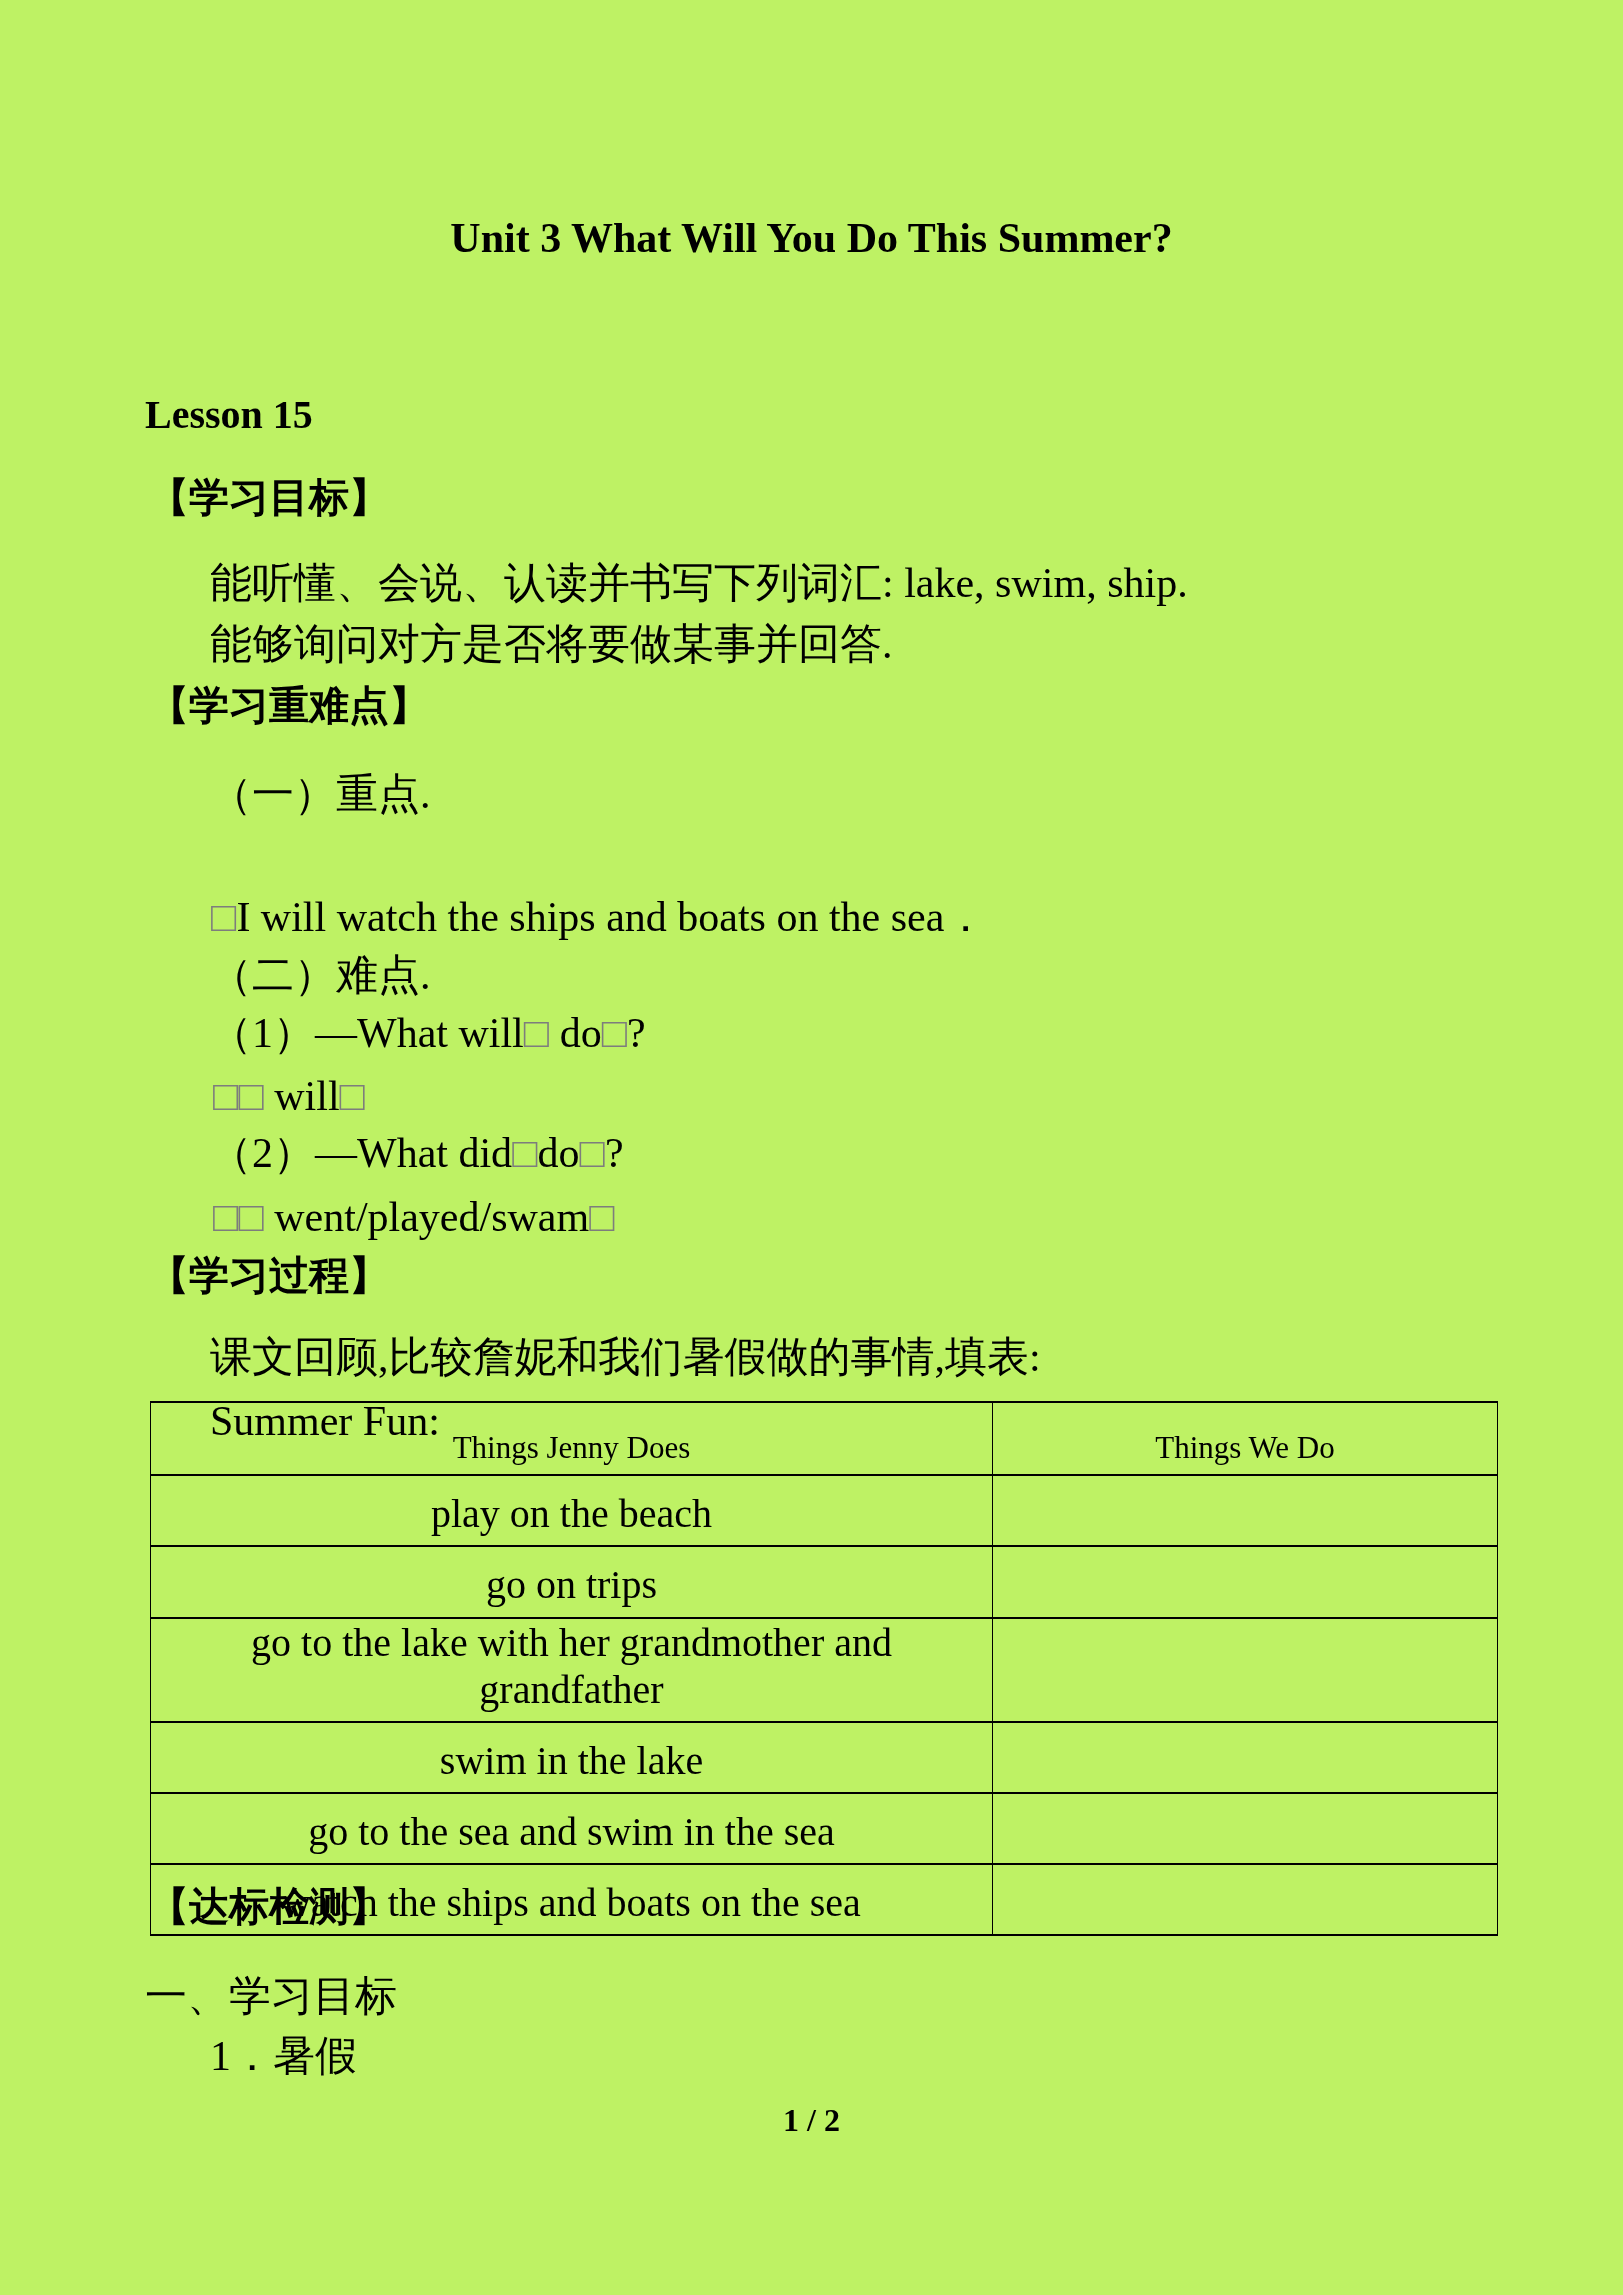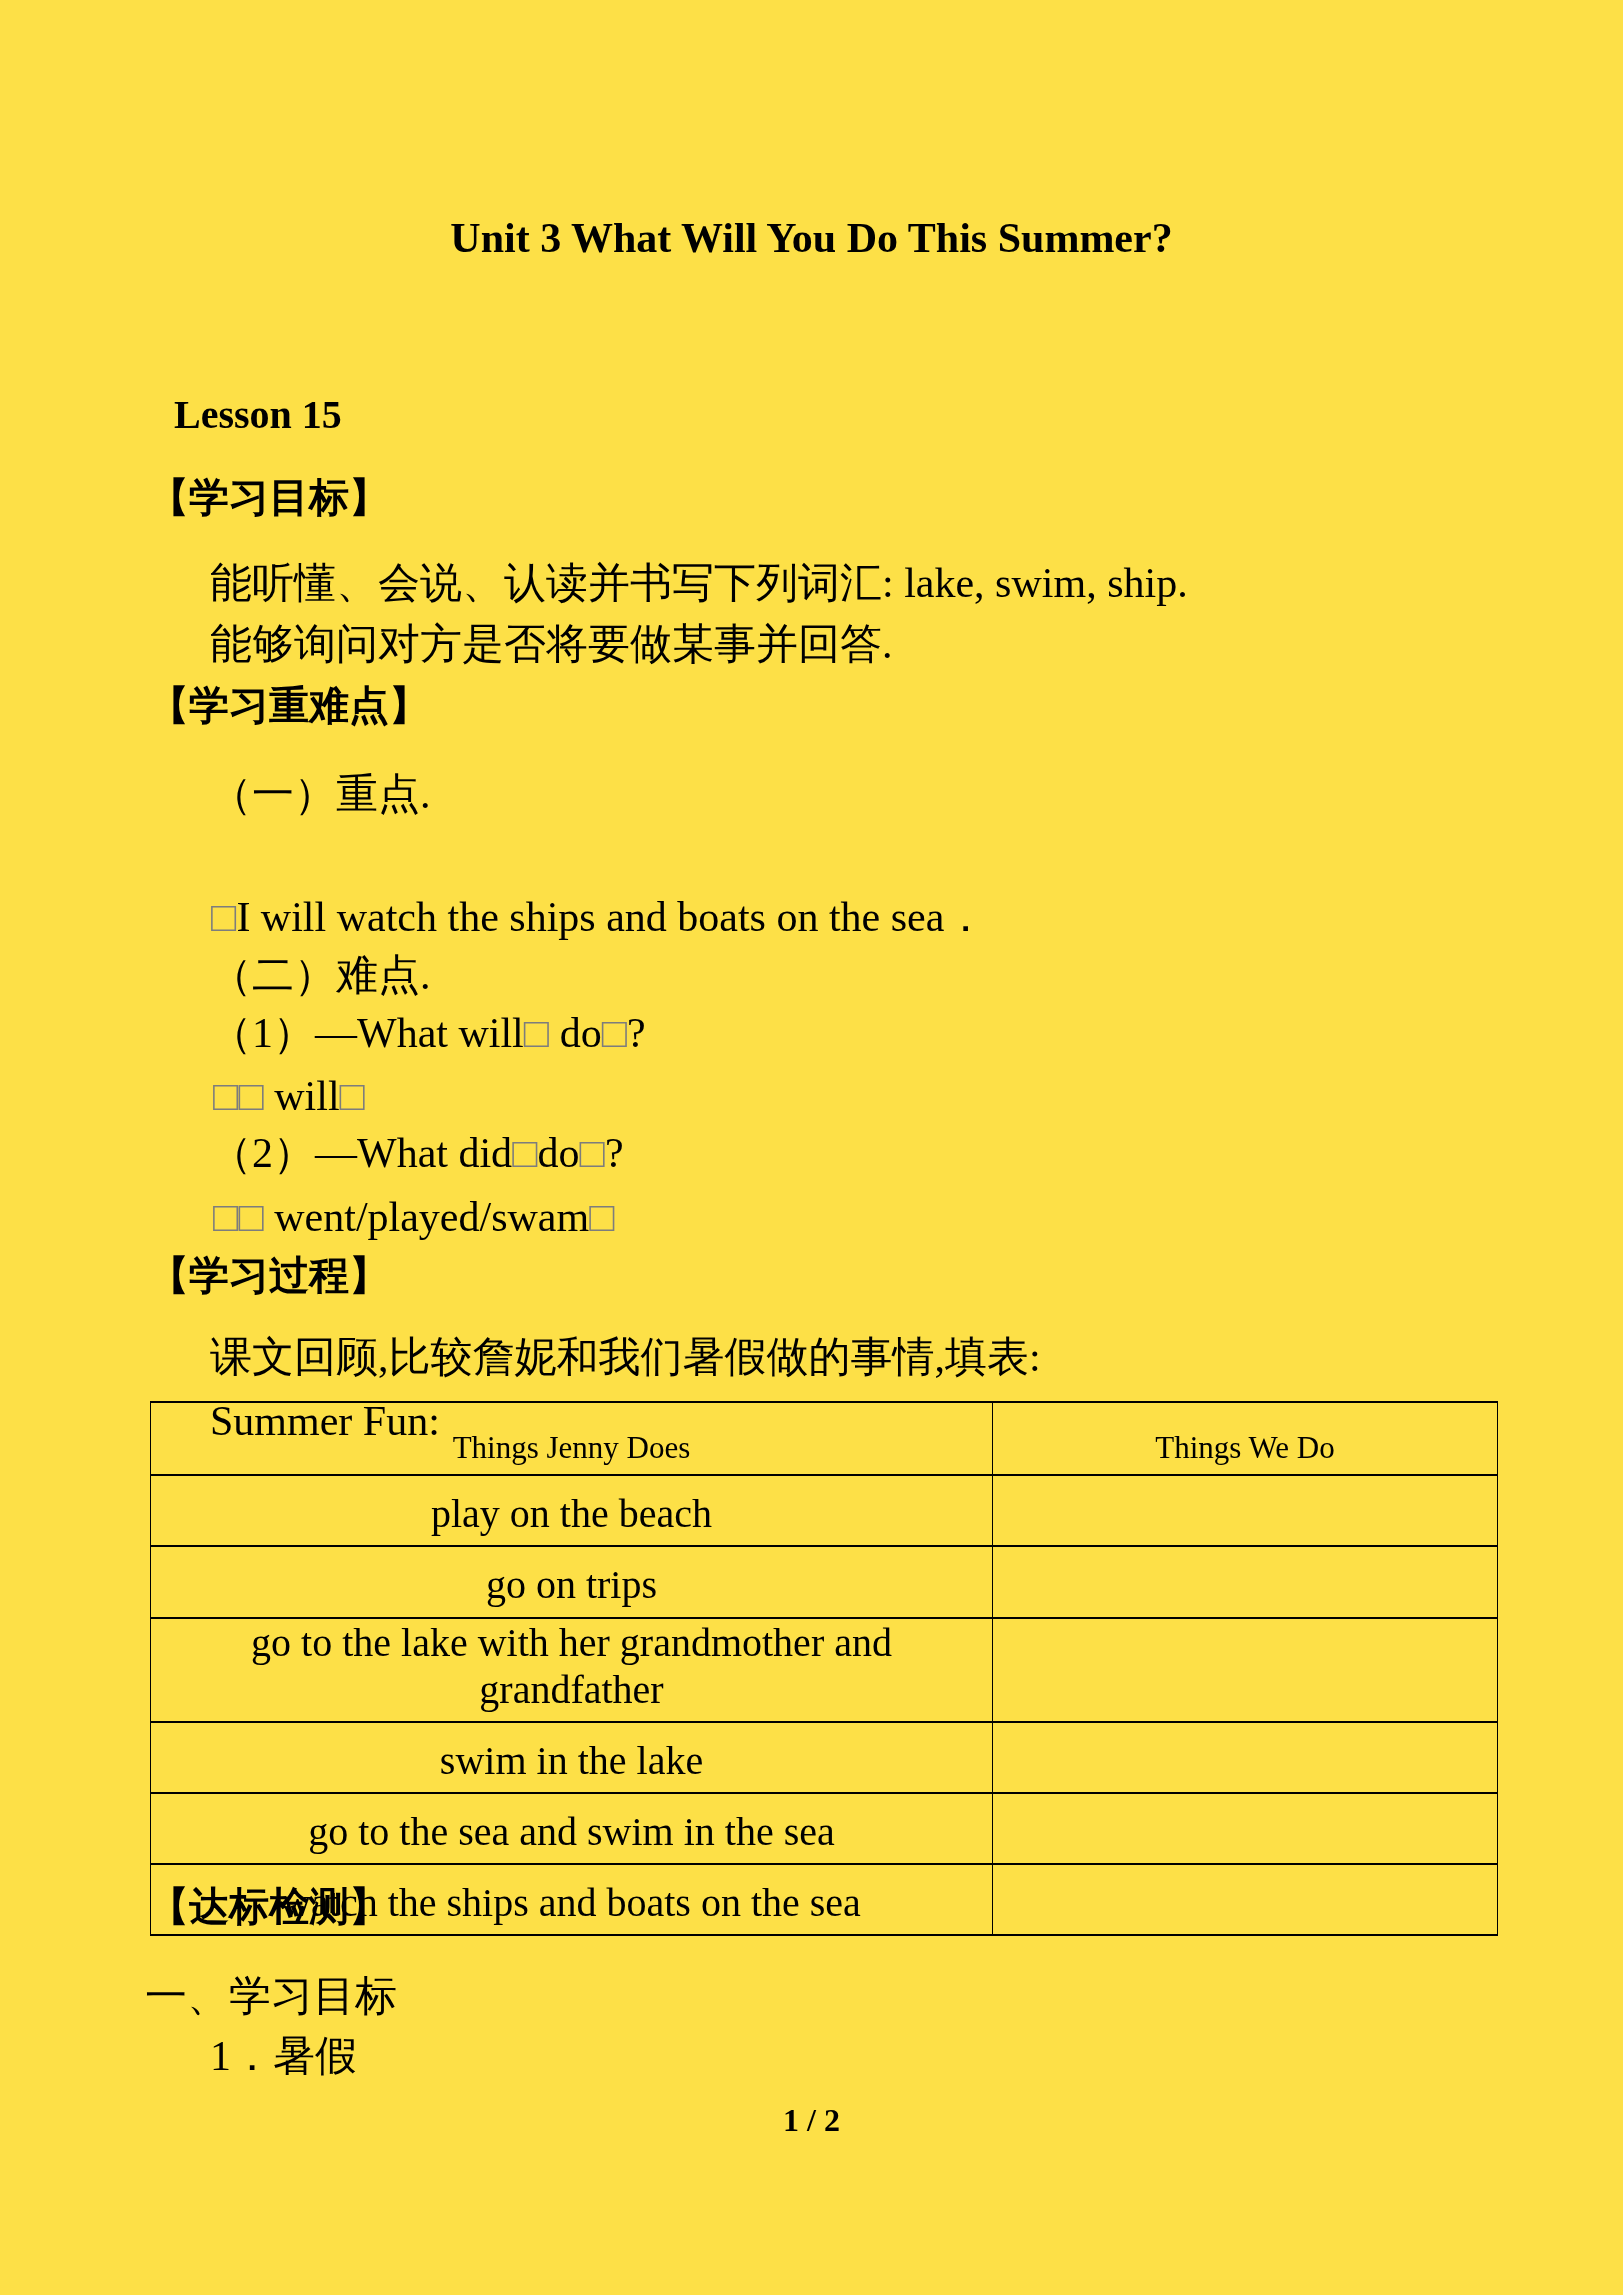--- a/index.html
+++ b/index.html
@@ -1,35 +1,35 @@
 <!DOCTYPE html>
 <html style="font-size:11px"><head>
 <meta charset="utf-8">
 <style>
   html, body { margin: 0; padding: 0; background: #e8e8e8; }
   .page {
     position: relative;
     width: 1623px;
     height: 2295px;
     margin: 0 auto;
-    background: #fde047;
+    background: #bef264;
     color: #000000;
     font-family: "Liberation Serif", "DejaVu Serif", serif;
     overflow: hidden;
   }
   .abs { position: absolute; white-space: pre; line-height: 1.1; }
 
   .doc-title {
     left: 0; top: 215px; width: 100%;
     text-align: center;
     font-size: 42px; font-weight: bold;
   }
   .lesson-heading {
     left: 145px; top: 393px;
-    font-size: 40px; font-weight: bold; margin-left: 29px;
+    font-size: 40px; font-weight: bold;
   }
   .bracket-heading {
     left: 149px;
     font-size: 40px; font-weight: bold;
   }
   .body-line { font-size: 42px; }
   .indent { left: 210px; }
   .indent2 { left: 213px; }
 
   .tofu { color: #7d7d7d; }

